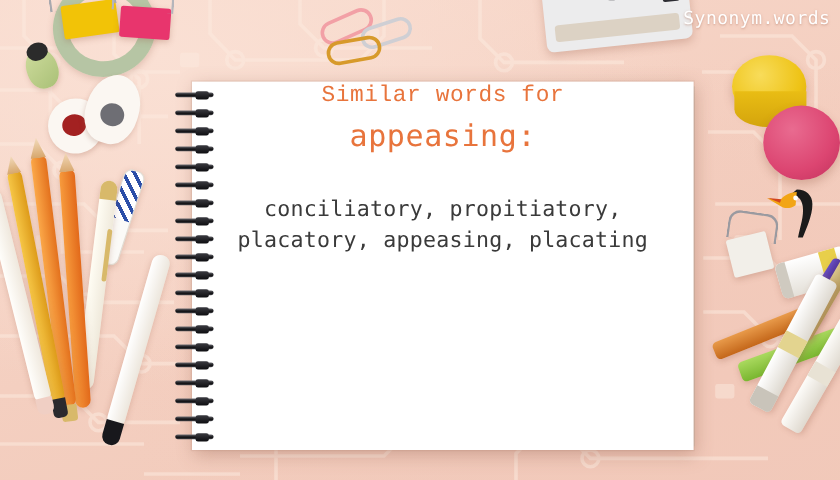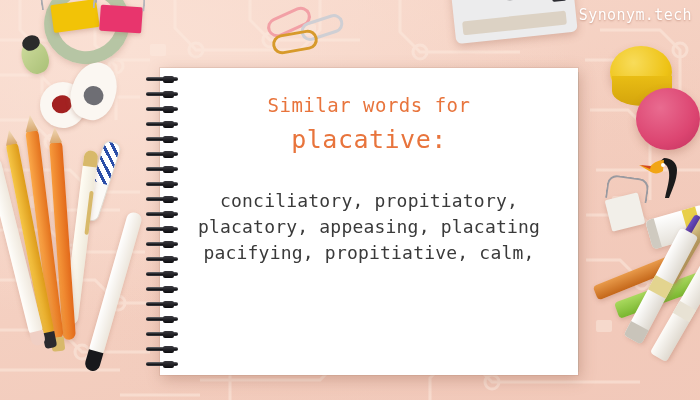--- a/index.html
+++ b/index.html
@@ -33,21 +33,21 @@
   #spiral{position:absolute;left:146px;top:74px;width:34px;height:298px;}
   .coil{position:absolute;left:0;width:32px;height:7px;}
   .coil .wire{position:absolute;left:0;top:1px;width:32px;height:4px;
     background:linear-gradient(180deg,#6d6d72,#232327 45%,#111114 70%,#4a4a50);
     border-radius:2px;}
   .coil .knob{position:absolute;left:17px;top:0;width:11px;height:7px;
     background:linear-gradient(180deg,#3a3a40,#0d0d10);border-radius:2px;}
   
   #content{position:absolute;left:160px;top:68px;width:418px;height:307px;
     display:flex;flex-direction:column;align-items:center;}
-  #t-sub{margin-top:26px;font-size:19px;letter-spacing:.5px;color:#e8743c;white-space:nowrap;}
+  #t-sub{font-size:19px;letter-spacing:.5px;color:#e8743c;white-space:nowrap;font-family:Liberation Mono, monospace;}
   #t-word{margin-top:9px;font-size:25px;letter-spacing:.5px;color:#e8743c;white-space:nowrap;}
   #words{margin-top:34px;width:100%;text-align:center;font-size:18px;
     line-height:26px;color:#3a3a3a;letter-spacing:.2px;}
   .wline{white-space:nowrap;}
   
   #logo{position:absolute;right:8px;top:6px;font-size:15px;color:#ffffff;
     letter-spacing:.4px;text-shadow:0 1px 2px rgba(170,110,90,.55);white-space:nowrap;}
 </style>
 </head>
 <body>
@@ -328,23 +328,22 @@
         <div class="knob"></div>
       </div>
     <div class="coil" style="top:287px">
         <div class="wire"></div>
         <div class="knob"></div>
       </div>
   </div>
 
   <div id="content">
     <div id="t-sub">Similar words for</div>
-    <div id="t-word">placative:</div>
+    <div id="t-word">appeasing:</div>
     <div id="words">
       <div class="wline">conciliatory, propitiatory,</div>
       <div class="wline">placatory, appeasing, placating</div>
-      <div class="wline">pacifying, propitiative, calm,</div>
     </div>
   </div>
 
-  <div id="logo">Synonym.tech</div>
+  <div id="logo">Synonym.words</div>
 
 </div>
 
 </body></html>

